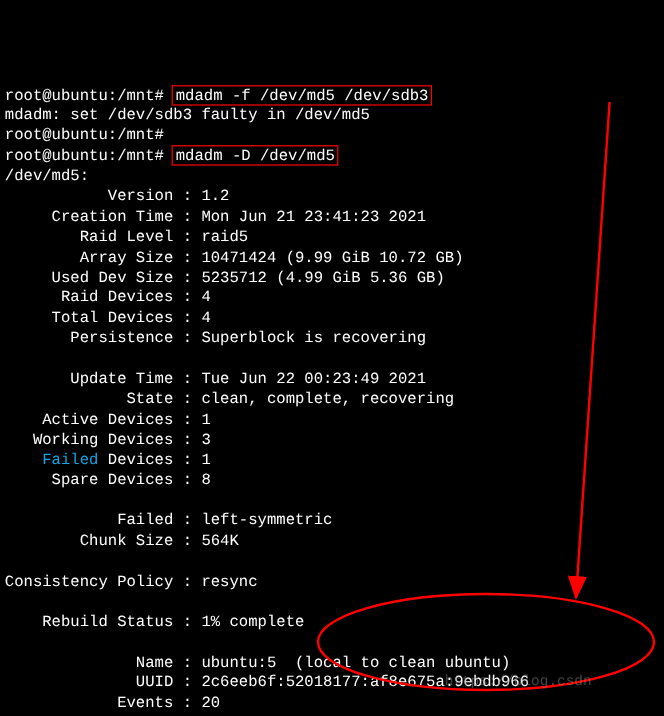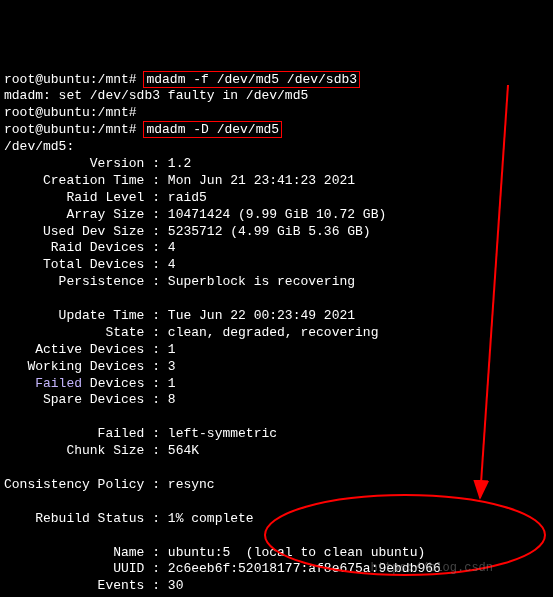--- a/index.html
+++ b/index.html
@@ -10,21 +10,21 @@
     font-family: "Courier New", monospace;
     font-size: 13px;
     line-height: 1.3;
     width: 553px;
     height: 597px;
     box-sizing: border-box;
     white-space: pre;
     position: relative;
   }
   .cmd-highlight { outline: 1.5px solid #ff0000; padding: 0 2px; }
-  .red { color: #c4b5fd; text-align: right; }
+  .red { color: #0ea5e9; text-align: right; }
   .watermark {
     position: absolute;
     bottom: 20px;
     right: 60px;
     color: #888;
     opacity: 0.5;
     font-size: 12px;
     text-align: center;
   }
   svg.overlay {
@@ -47,36 +47,36 @@
 <span>           Version : 1.2</span>
 <span>     Creation Time : Mon Jun 21 23:41:23 2021</span>
 <span>        Raid Level : raid5</span>
 <span>        Array Size : 10471424 (9.99 GiB 10.72 GB)</span>
 <span>     Used Dev Size : 5235712 (4.99 GiB 5.36 GB)</span>
 <span>      Raid Devices : 4</span>
 <span>     Total Devices : 4</span>
 <span>       Persistence : Superblock is recovering</span>
 
 <span>       Update Time : Tue Jun 22 00:23:49 2021</span>
-<span>             State : clean, degraded, recovering</span>
+<span>             State : clean, complete, recovering</span>
 <span>    Active Devices : 1</span>
 <span>   Working Devices : 3</span>
     <span class="red">Failed</span><span> Devices : 1</span>
 <span>     Spare Devices : 8</span>
 
 <span>            Failed : left-symmetric</span>
 <span>        Chunk Size : 564K</span>
 
 <span>Consistency Policy : resync</span>
 
 <span>    Rebuild Status : 1% complete</span>
 
 <span>              Name : ubuntu:5  (local to clean ubuntu)</span>
 <span>              UUID : 2c6eeb6f:52018177:af8e675a:9ebdb966</span>
-<span>            Events : 30</span>
+<span>            Events : 20</span>
 
 
 
 
 
 
 
  </div>
 
 <svg class="overlay">

